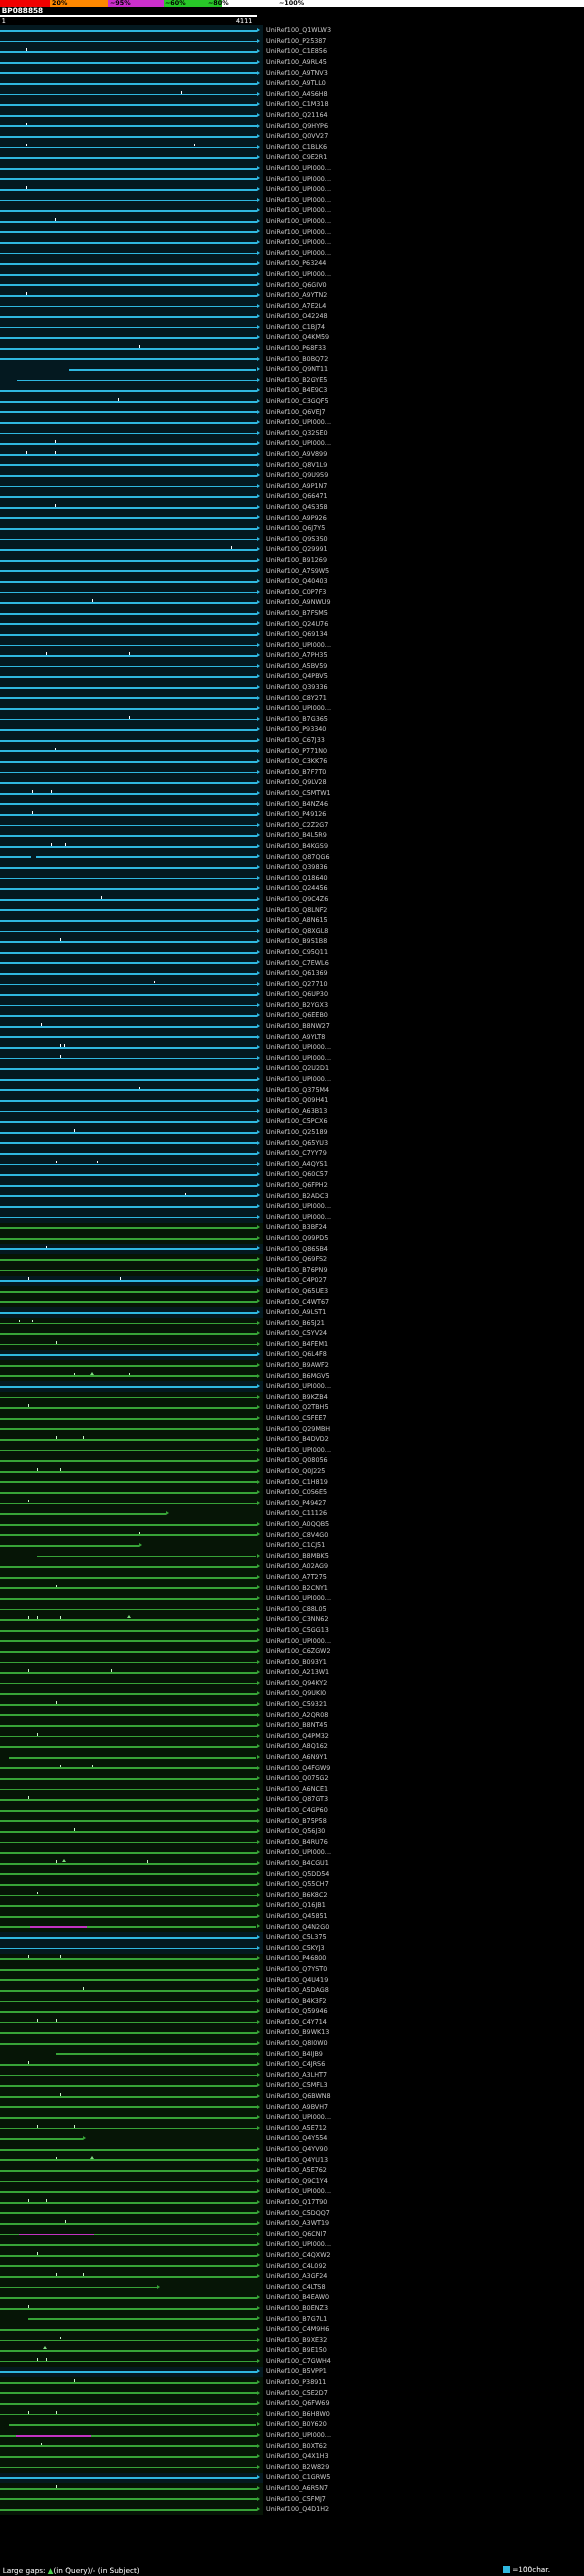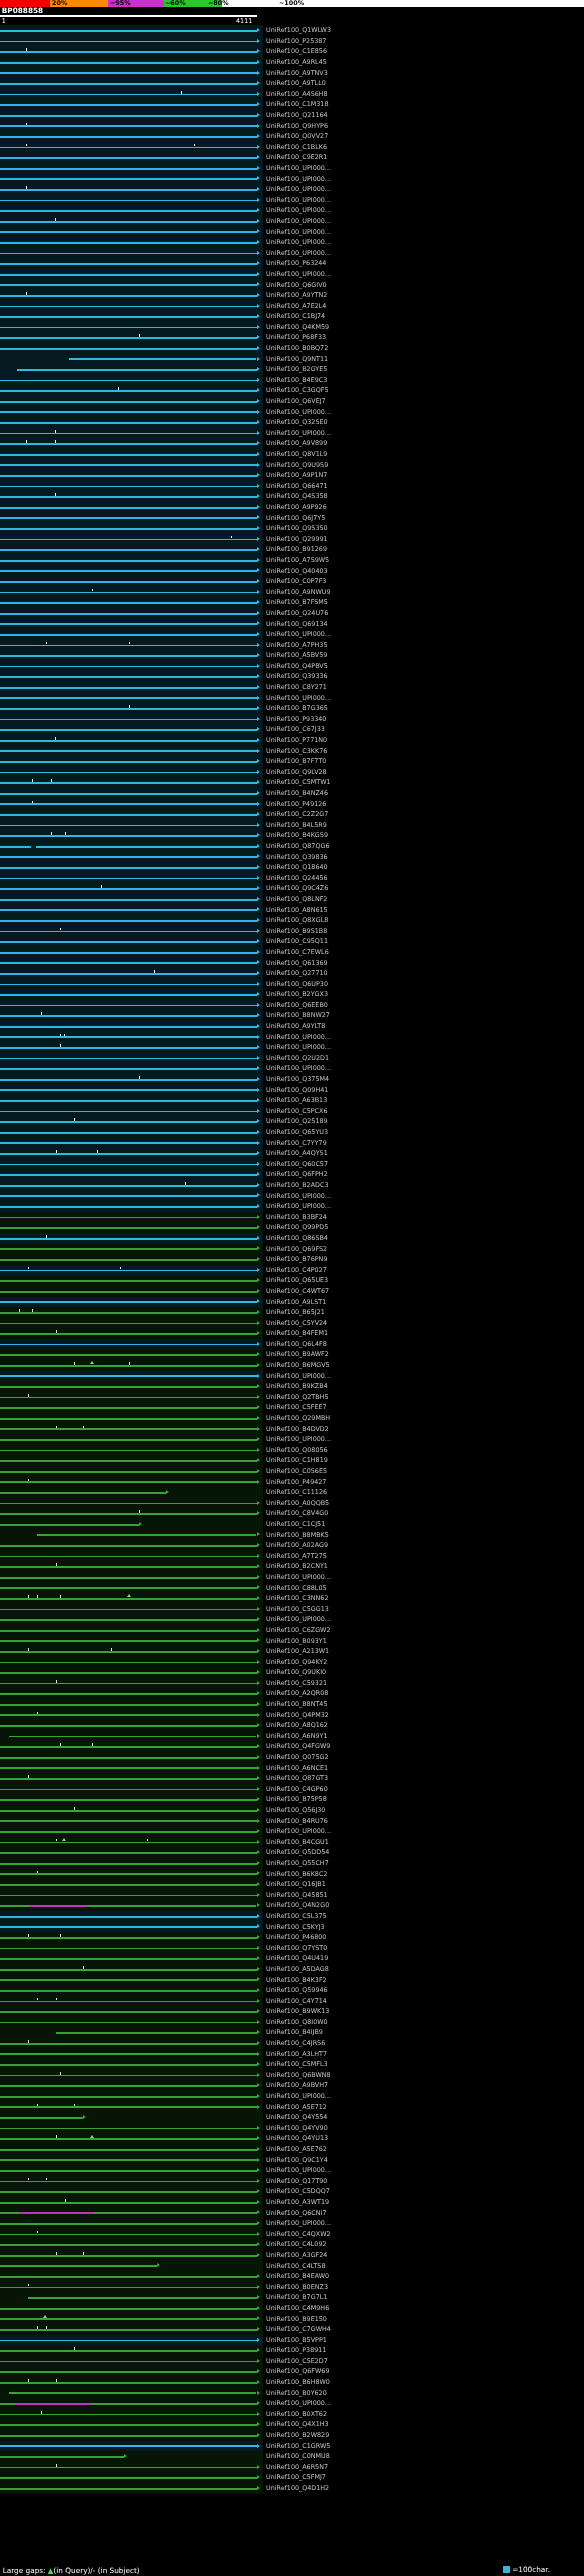--- a/index.html
+++ b/index.html
@@ -251,20 +251,27 @@
           <div class="seg" style="left: 0.1px; width: 257px; background: rgb(47, 184, 224);"></div>
           <div class="arrow" style="left: 257px; border-left-color: rgb(47, 184, 224);"></div>
         </div>
         <div class="lbl">UniRef100_A7E2L4</div>
       </div>
       <div class="row cyan">
         <div class="plot">
           <div class="seg" style="left: 0.1px; width: 257px; background: rgb(47, 184, 224);"></div>
           <div class="arrow" style="left: 257px; border-left-color: rgb(47, 184, 224);"></div>
         </div>
+        <div class="lbl">UniRef100_O42248</div>
+      </div>
+      <div class="row cyan">
+        <div class="plot">
+          <div class="seg" style="left: 0.1px; width: 257px; background: rgb(47, 184, 224);"></div>
+          <div class="arrow" style="left: 257px; border-left-color: rgb(47, 184, 224);"></div>
+        </div>
         <div class="lbl">UniRef100_C1BJ74</div>
       </div>
       <div class="row cyan">
         <div class="plot">
           <div class="seg" style="left: 0.1px; width: 257px; background: rgb(47, 184, 224);"></div>
           <div class="arrow" style="left: 257px; border-left-color: rgb(47, 184, 224);"></div>
         </div>
         <div class="lbl">UniRef100_Q4KM59</div>
       </div>
       <div class="row cyan">
@@ -1043,20 +1050,29 @@
           <div class="arrow" style="left: 257px; border-left-color: rgb(55, 163, 55);"></div>
         </div>
         <div class="lbl">UniRef100_UPI000...</div>
       </div>
       <div class="row green">
         <div class="plot">
           <div class="seg" style="left: 0.1px; width: 257px; background: rgb(55, 163, 55);"></div>
           <div class="arrow" style="left: 257px; border-left-color: rgb(55, 163, 55);"></div>
         </div>
         <div class="lbl">UniRef100_Q08056</div>
+      </div>
+      <div class="row green">
+        <div class="plot">
+          <div class="seg" style="left: 0.1px; width: 257px; background: rgb(55, 163, 55);"></div>
+          <div class="arrow" style="left: 257px; border-left-color: rgb(55, 163, 55);"></div>
+          <div class="tick" style="left: 37px;"></div>
+          <div class="tick" style="left: 60px;"></div>
+        </div>
+        <div class="lbl">UniRef100_Q0J225</div>
       </div>
       <div class="row green">
         <div class="plot">
           <div class="seg" style="left: 0.1px; width: 257px; background: rgb(55, 163, 55);"></div>
           <div class="arrow" style="left: 257px; border-left-color: rgb(55, 163, 55);"></div>
         </div>
         <div class="lbl">UniRef100_C1H819</div>
       </div>
       <div class="row green">
         <div class="plot">
@@ -1656,20 +1672,28 @@
         <div class="plot">
           <div class="seg" style="left: 0.1px; width: 257px; background: rgb(55, 163, 55);"></div>
           <div class="arrow" style="left: 257px; border-left-color: rgb(55, 163, 55);"></div>
         </div>
         <div class="lbl">UniRef100_C4M9H6</div>
       </div>
       <div class="row green">
         <div class="plot">
           <div class="seg" style="left: 0.1px; width: 257px; background: rgb(55, 163, 55);"></div>
           <div class="arrow" style="left: 257px; border-left-color: rgb(55, 163, 55);"></div>
+          <div class="tick" style="left: 60px;"></div>
+        </div>
+        <div class="lbl">UniRef100_B9XE32</div>
+      </div>
+      <div class="row green">
+        <div class="plot">
+          <div class="seg" style="left: 0.1px; width: 257px; background: rgb(55, 163, 55);"></div>
+          <div class="arrow" style="left: 257px; border-left-color: rgb(55, 163, 55);"></div>
           <div class="tri" style="left: 43px;"></div>
         </div>
         <div class="lbl">UniRef100_B9E150</div>
       </div>
       <div class="row green">
         <div class="plot">
           <div class="seg" style="left: 0.1px; width: 257px; background: rgb(55, 163, 55);"></div>
           <div class="arrow" style="left: 257px; border-left-color: rgb(55, 163, 55);"></div>
           <div class="tick" style="left: 37px;"></div>
           <div class="tick" style="left: 46px;"></div>
@@ -1751,27 +1775,20 @@
           <div class="arrow" style="left: 257px; border-left-color: rgb(55, 163, 55);"></div>
         </div>
         <div class="lbl">UniRef100_B2W829</div>
       </div>
       <div class="row cyan">
         <div class="plot">
           <div class="seg" style="left: 0.1px; width: 257px; background: rgb(47, 184, 224);"></div>
           <div class="arrow" style="left: 257px; border-left-color: rgb(47, 184, 224);"></div>
         </div>
         <div class="lbl">UniRef100_C1GRW5</div>
-      </div>
-      <div class="row green">
-        <div class="plot">
-          <div class="seg" style="left: 0.1px; width: 124px; background: rgb(55, 163, 55);"></div>
-          <div class="arrow" style="left: 124px; border-left-color: rgb(55, 163, 55);"></div>
-        </div>
-        <div class="lbl">UniRef100_C0NMU8</div>
       </div>
       <div class="row green">
         <div class="plot">
           <div class="seg" style="left: 0.1px; width: 257px; background: rgb(55, 163, 55);"></div>
           <div class="arrow" style="left: 257px; border-left-color: rgb(55, 163, 55);"></div>
           <div class="tick" style="left: 56px;"></div>
         </div>
         <div class="lbl">UniRef100_A6R5N7</div>
       </div>
       <div class="row green">

